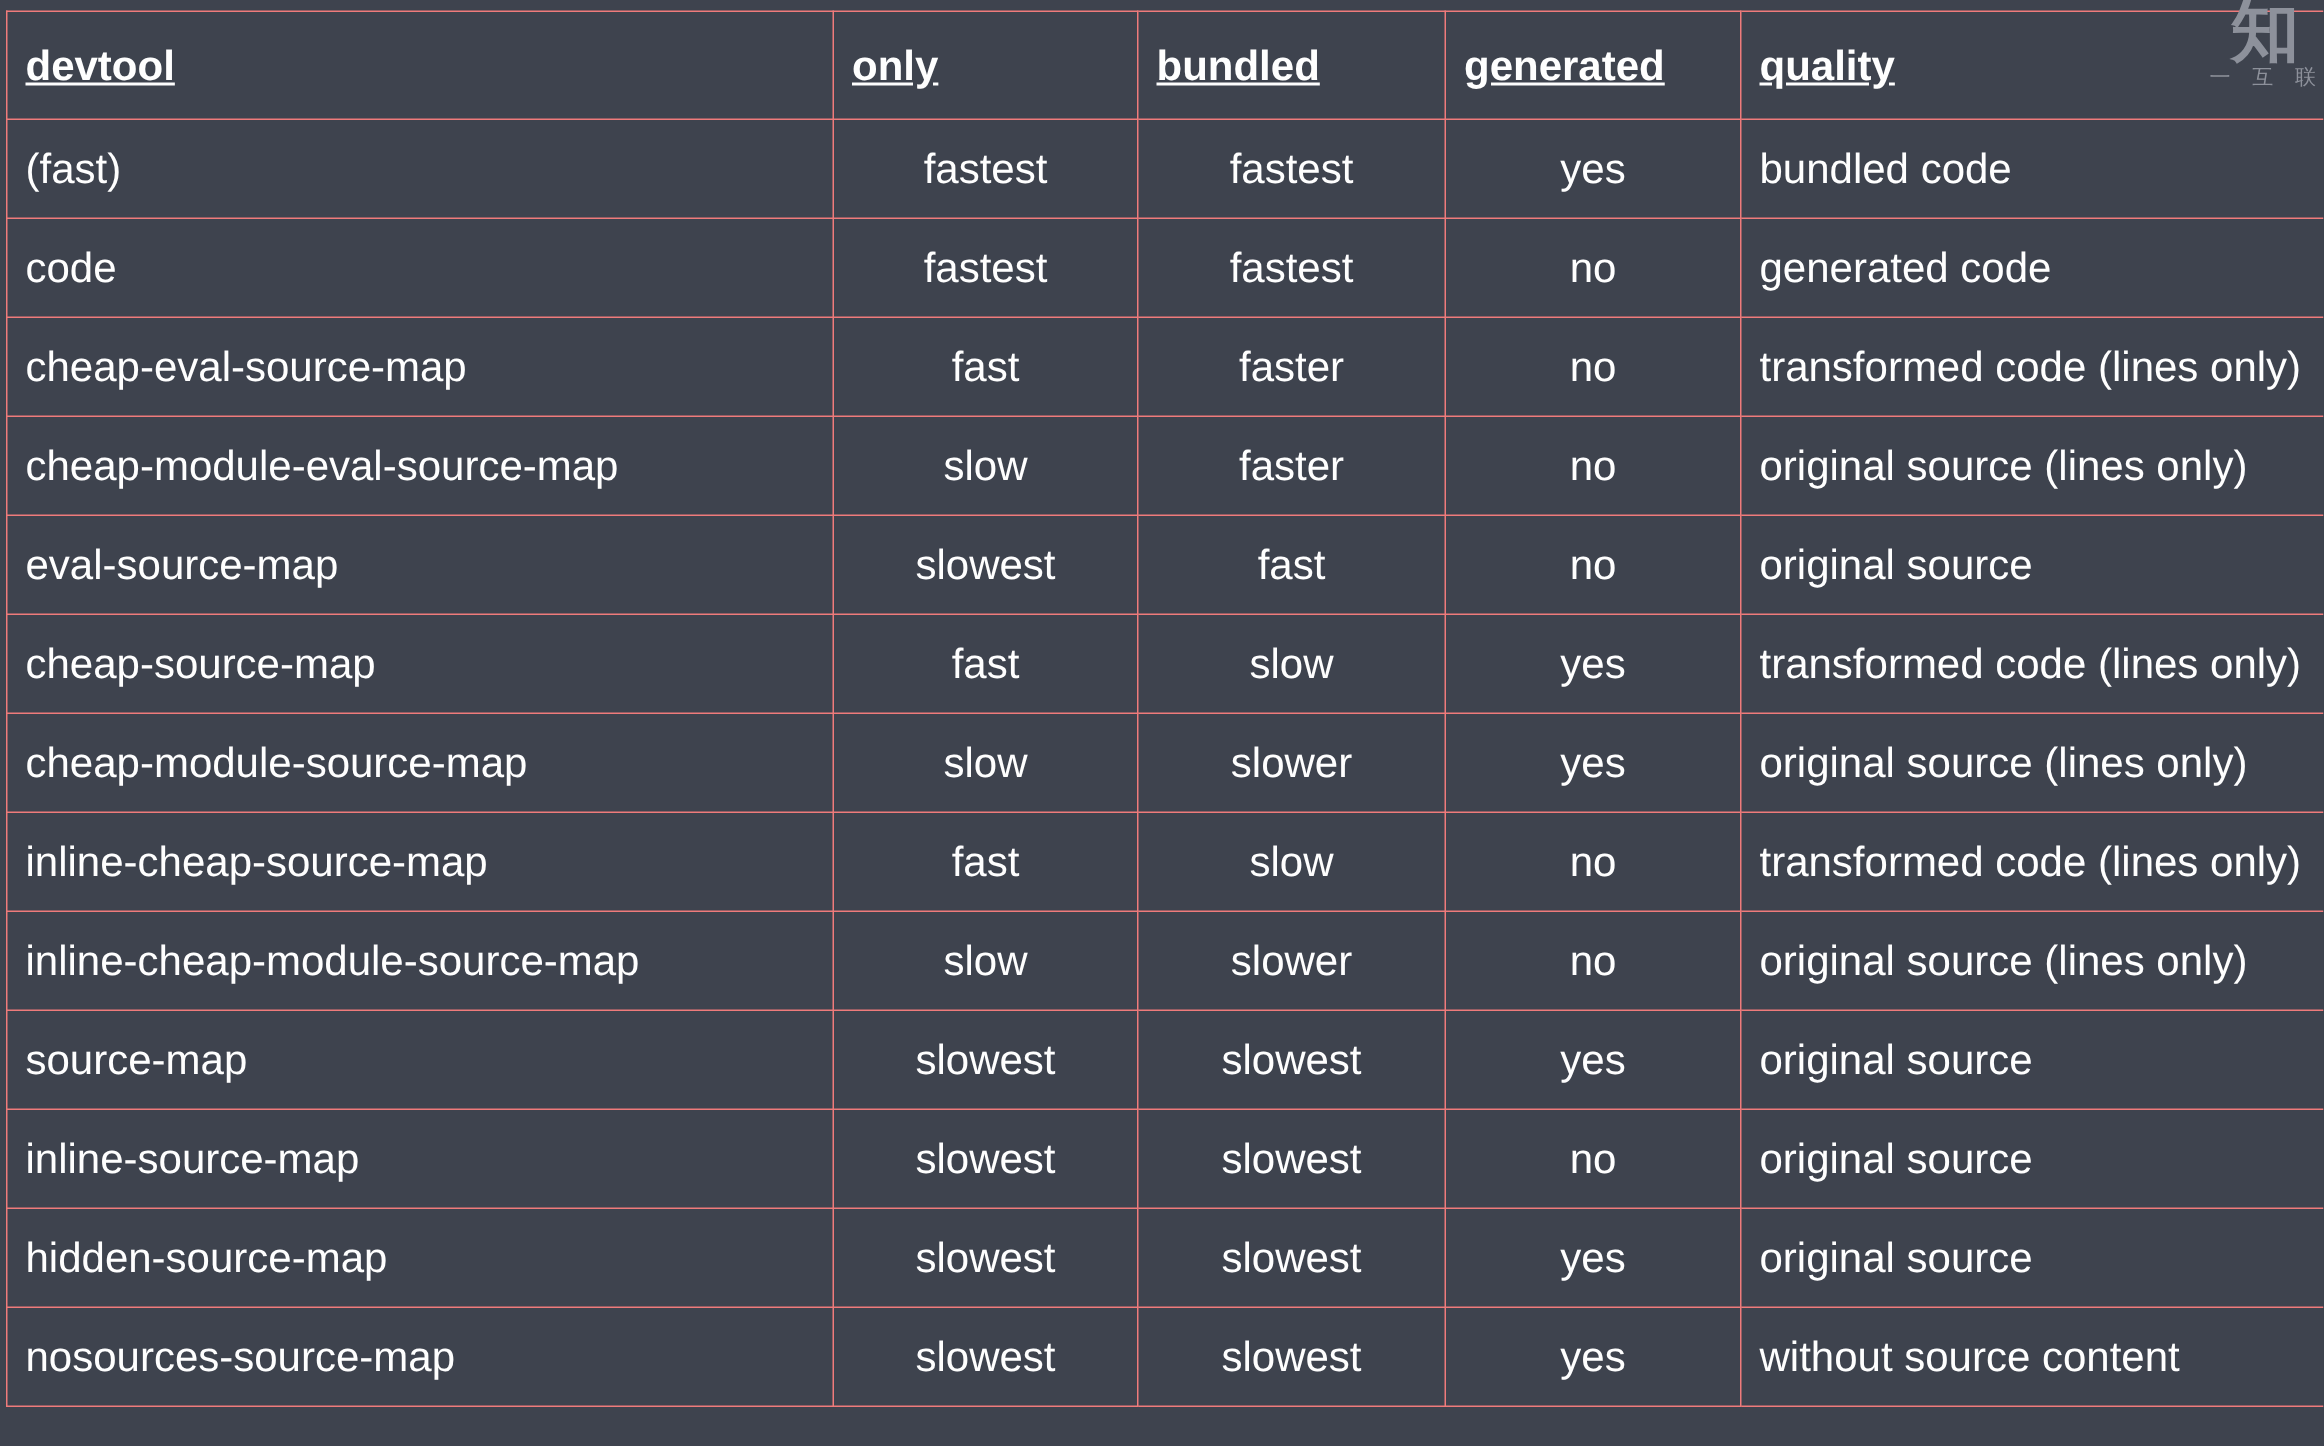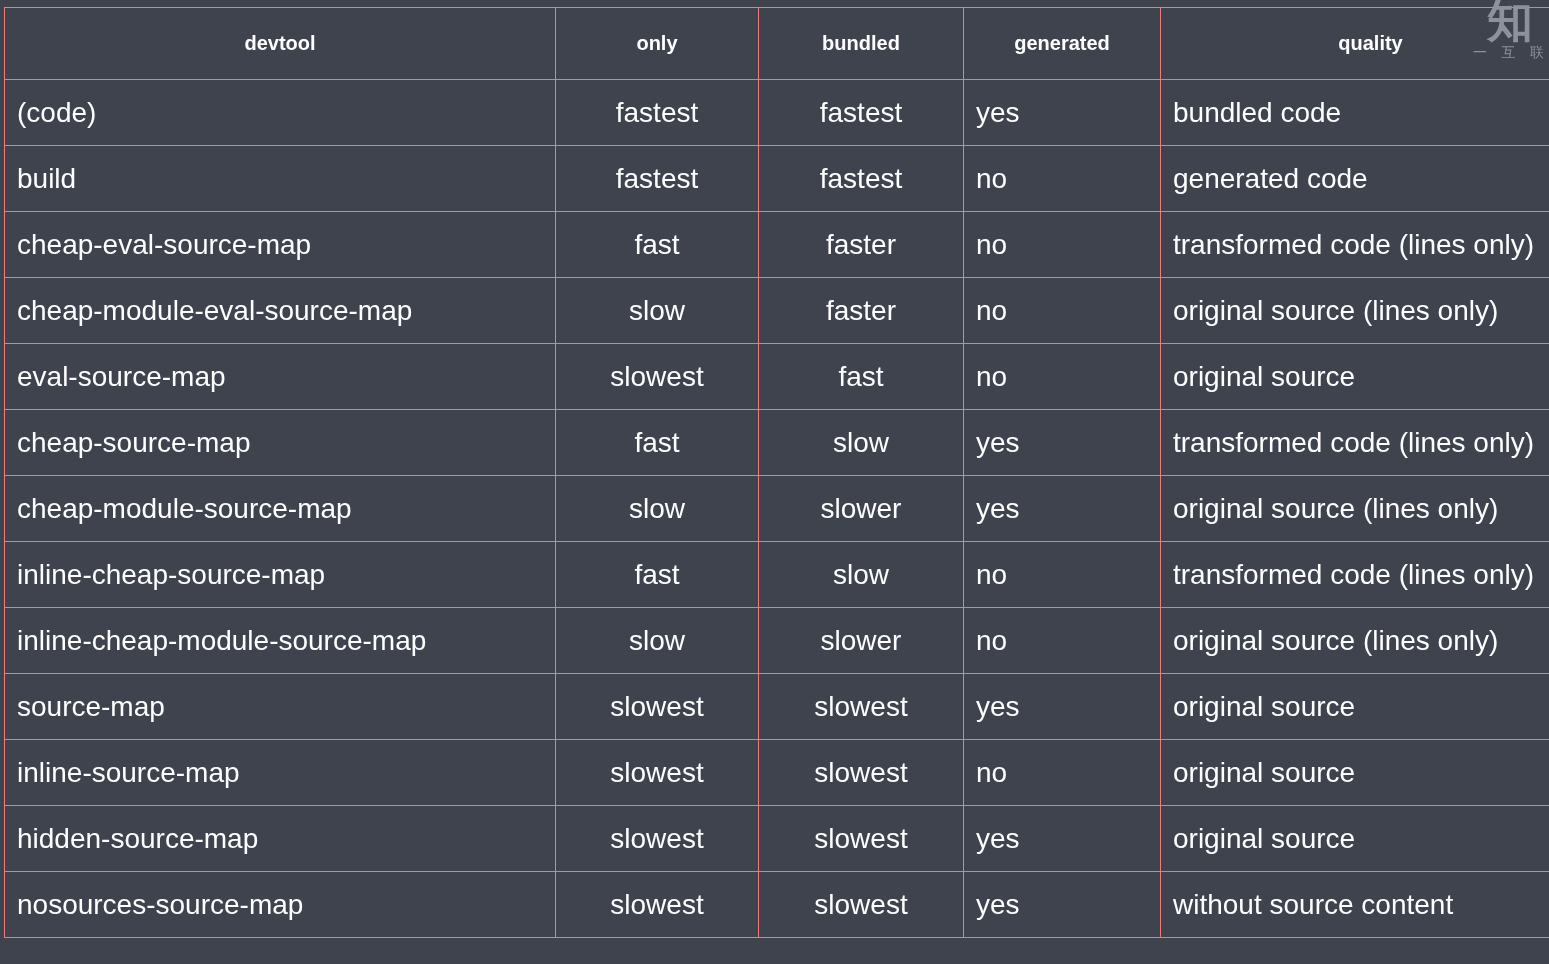--- a/index.html
+++ b/index.html
@@ -77,36 +77,37 @@
     height: 66px;
     padding: 0 12px;
     box-sizing: border-box;
     vertical-align: middle;
     white-space: nowrap;
     overflow: hidden;
   }
 
   table.devtool-table thead th {
     font-weight: bold;
-    font-size: 20px;
+    font-size: 28px;
     height: 72px;
-    text-align: center;
+    text-align: left;
+    text-decoration: underline;
   }
 
   
   col.c-devtool    { width: 551px; }
   col.c-build      { width: 203px; }
   col.c-rebuild    { width: 205px; }
   col.c-production { width: 197px; }
   col.c-quality    { width: 420px; }
 
   td.col-devtool    { text-align: left; }
   td.col-build      { text-align: center; }
   td.col-rebuild    { text-align: center; }
-  td.col-production { }
+  td.col-production { text-align: center; }
   td.col-quality    { text-align: left; }
 
   th.col-devtool,
   th.col-build,
   th.col-rebuild,
   th.col-production,
   th.col-quality { text-align: center; }
 </style>
 </head>
 <body>
@@ -131,28 +132,28 @@
         <tr>
           <th class="col-devtool">devtool</th>
           <th class="col-build">only</th>
           <th class="col-rebuild">bundled</th>
           <th class="col-production">generated</th>
           <th class="col-quality">quality</th>
         </tr>
       </thead>
       <tbody id="table-body">
           <tr>
-            <td class="col-devtool">(code)</td>
+            <td class="col-devtool">(fast)</td>
             <td class="col-build">fastest</td>
             <td class="col-rebuild">fastest</td>
             <td class="col-production">yes</td>
             <td class="col-quality">bundled code</td>
           </tr>
           <tr>
-            <td class="col-devtool">build</td>
+            <td class="col-devtool">code</td>
             <td class="col-build">fastest</td>
             <td class="col-rebuild">fastest</td>
             <td class="col-production">no</td>
             <td class="col-quality">generated code</td>
           </tr>
           <tr>
             <td class="col-devtool">cheap-eval-source-map</td>
             <td class="col-build">fast</td>
             <td class="col-rebuild">faster</td>
             <td class="col-production">no</td>

